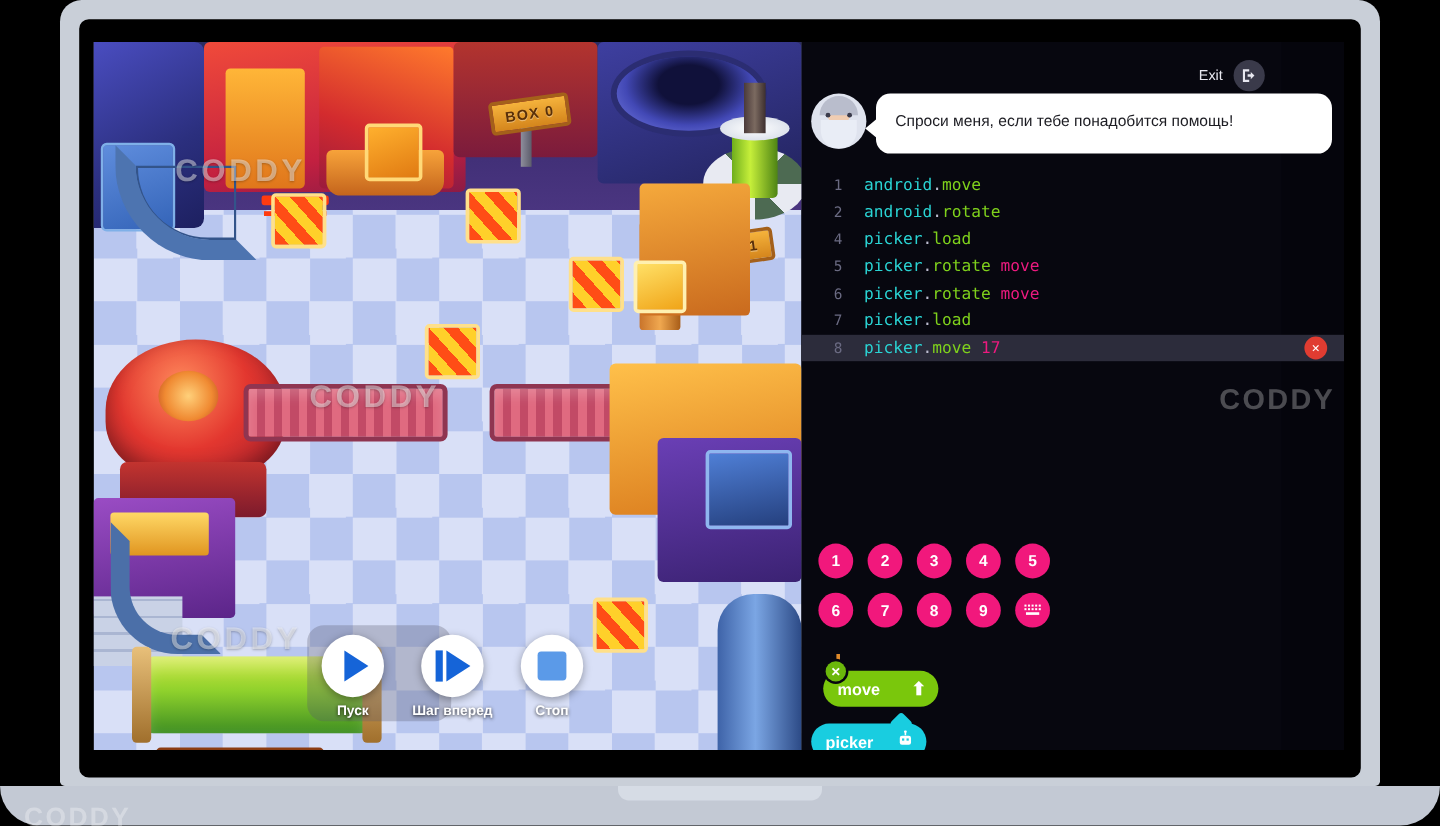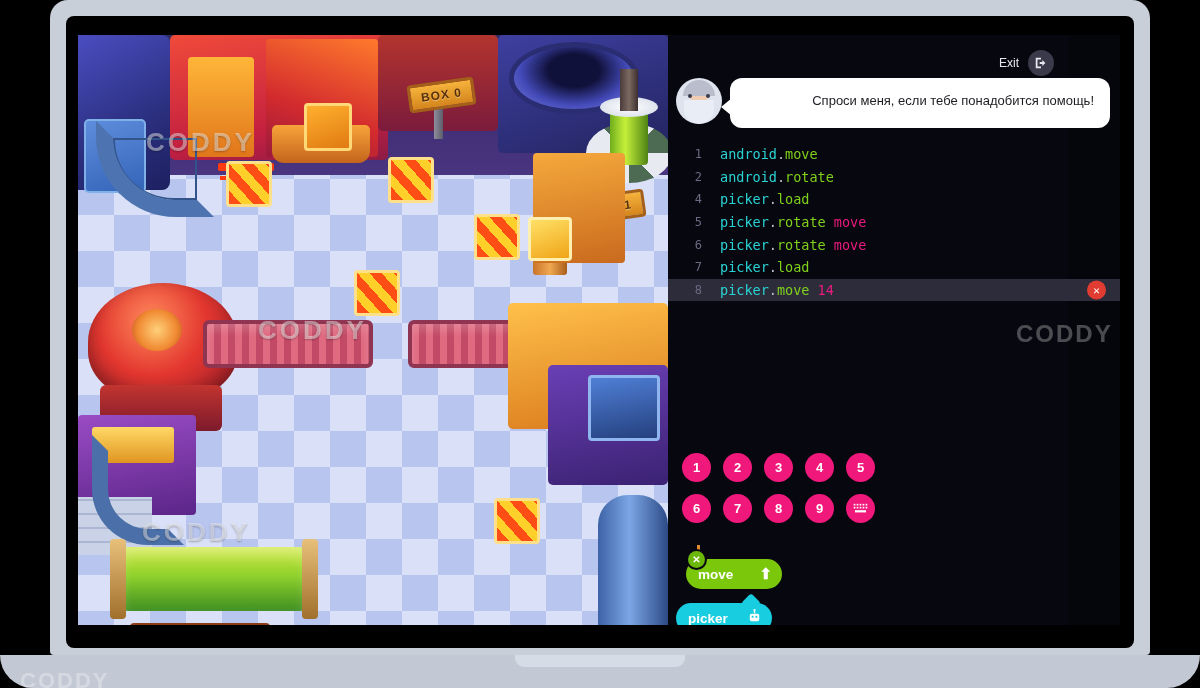--- a/index.html
+++ b/index.html
@@ -235,21 +235,21 @@
   }
   #topbar { position:absolute; right:14px; top:14px; height:28px;
     display:flex; align-items:center; gap:9px; }
   #exit-label { color:#e8e8f0; font-size:12px; }
   #exit-icon-btn {
     width:26px;height:26px;border-radius:50%;background:#3a3a4a;
     display:flex;align-items:center;justify-content:center;cursor:pointer;
   }
 
   
-  #assistant { position:absolute; left:8px; top:43px; width:438px; height:56px;text-align:right; }
+  #assistant { position:absolute; left:8px; top:43px; width:438px; height:56px; }
   #avatar {
     position:absolute; left:0; top:0; width:46px;height:46px;border-radius:50%;
     background: radial-gradient(circle at 50% 34%, #f0cdb2 0 26%, #dfe3ee 27% 100%);
     overflow:hidden;
   }
   #avatar .hair { position:absolute; left:7px; top:2px; width:32px;height:16px;
     background:#b9bdcc; border-radius:16px 16px 0 0; }
   #avatar .beard { position:absolute; left:8px; top:22px; width:30px;height:24px;
     background:#e9edf6; border-radius:0 0 15px 15px; }
   #avatar .eyes { position:absolute; left:12px; top:16px; width:22px; height:4px; }
@@ -390,20 +390,45 @@
     <div class="crate-hazard" style="left:310px; top:122px;"></div>
     <div class="crate-hazard" style="left:396px; top:179px;"></div>
     <div class="crate-yellow" style="left:450px; top:182px;"></div>
     <div class="crate-hazard" style="left:276px; top:235px;"></div>
     <div class="crate-hazard" style="left:416px; top:463px;"></div>
 
     <div class="game-watermark" style="left:68px; top:92px;">CODDY</div>
     <div class="game-watermark" style="left:180px; top:280px;">CODDY</div>
     <div class="game-watermark" style="left:64px; top:482px;">CODDY</div>
 
+    <div id="game-controls">
+      <div class="ctrl-backdrop"></div>
+
+      <div class="ctrl-group" id="grp-play">
+        <div class="ctrl">
+          <div class="tri"></div>
+        </div>
+        <div class="ctrl-label" style="left:-34px;">Пуск</div>
+      </div>
+
+      <div class="ctrl-group" id="grp-step">
+        <div class="ctrl">
+          <div class="bar"></div>
+          <div class="tri" style="margin-left:0"></div>
+        </div>
+        <div class="ctrl-label" style="left:-34px;">Шаг вперед</div>
+      </div>
+
+      <div class="ctrl-group" id="grp-stop">
+        <div class="ctrl">
+          <div class="sq"></div>
+        </div>
+        <div class="ctrl-label" style="left:-34px;">Стоп</div>
+      </div>
+    </div>
   </div>
 
   <div id="ide-panel">
 
     <div id="topbar">
       <span id="exit-label">Exit</span>
       <span id="exit-icon-btn">
         <svg width="14" height="14" viewBox="0 0 16 16" aria-hidden="true">
           <path d="M2 2h6v2H4v8h4v2H2z" fill="#e8e8f0"></path>
           <path d="M9.5 4.5L13 8l-3.5 3.5v-2.3H6.5V6.8h3z" fill="#e8e8f0"></path>
@@ -460,21 +485,21 @@
           <span class="tok-obj">picker</span>
           <span class="tok-dot">.</span>
           <span class="tok-meth">load</span>
         </div>
         <div class="code-line active">
           <span class="ln">8</span>
           <span class="tok-obj">picker</span>
           <span class="tok-dot">.</span>
           <span class="tok-meth">move</span>
           <span>&nbsp;</span>
-          <span class="tok-arg">14</span>
+          <span class="tok-arg">17</span>
           <span class="line-err">✕</span>
         </div>
       </div>
     <div id="ide-watermark">CODDY</div>
 
     <div id="num-palette">
       <div class="num-row">
           <div class="num-btn">1</div>
           <div class="num-btn">2</div>
           <div class="num-btn">3</div>

